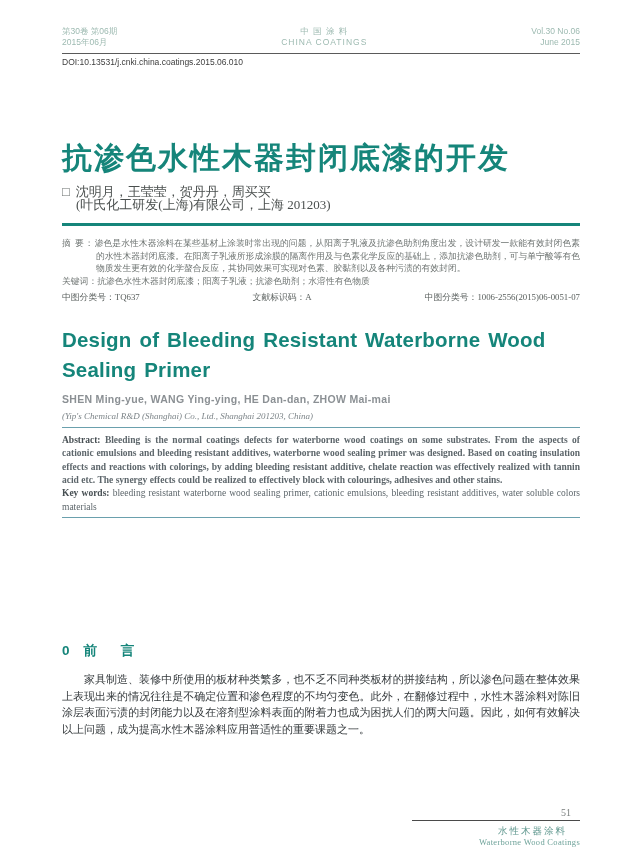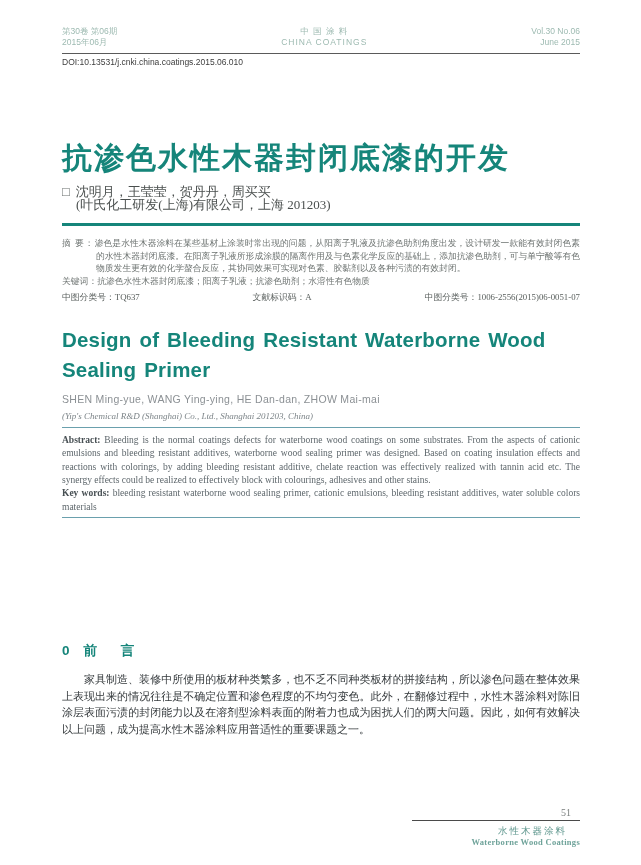--- a/index.html
+++ b/index.html
@@ -41,26 +41,26 @@
     font-size:8.8px;line-height:12px;color:#5a605e;
   }
   
   .title-en{
     margin:22px 0 0 0;font-size:20.5px;line-height:30px;font-weight:bold;
     color:#15857a;letter-spacing:0.2px;word-spacing:2px;
     font-family:"Liberation Sans","DejaVu Sans",sans-serif;
   }
   .authors-en{
     margin-top:7px;font-size:10.5px;line-height:14px;color:#8b9094;
-    font-family:"Liberation Sans","DejaVu Sans",sans-serif;letter-spacing:0.3px;
+    font-family:"Liberation Sans","DejaVu Sans",sans-serif;letter-spacing:0.3px;font-weight:bold;
   }
   .affil-en{margin-top:4px;font-size:9px;line-height:12px;color:#7c8488;font-style:italic;font-family:Liberation Serif, serif;}
   .rule{margin-top:5px;border-top:1px solid #6aa0ad;}
   .abs-en{
-    margin:6px 0 0 0;font-size:9.5px;line-height:13.4px;color:#5d666b;text-align:justify;
+    margin:6px 0 0 0;font-size:9.5px;line-height:13.4px;color:#5d666b;text-align:justify;font-weight:bold;
   }
   .abs-en b, .kw-en b{color:#474f53;}
   .kw-en{margin:0;font-size:9.5px;line-height:13.4px;color:#5d666b;text-align:justify;}
   .rule2{margin-top:3px;}
   
   .section-h{
     margin:124px 0 0 0;font-size:13.5px;line-height:18px;font-weight:bold;color:#15857a;
     font-family:"Liberation Sans","DejaVu Sans",sans-serif;letter-spacing:2px;
   }
   .section-h .sec-t{margin-left:12px;letter-spacing:10px;}
@@ -69,21 +69,21 @@
     flex:1;margin:0;font-size:11px;line-height:16.6px;color:#33383b;
     text-align:justify;text-indent:2em;
   }
   .col sup{font-size:7px;line-height:0;}
   
   .pfooter{position:absolute;right:61px;bottom:17px;width:168px;text-align:right;}
   .pagenum{font-size:10px;color:#7a7f7e;padding-right:9px;margin-bottom:2px;
     font-family:"Liberation Serif",serif;}
   .fline{border-top:1px solid #4a4a4a;margin-bottom:4px;}
   .fzh{font-size:9.5px;line-height:12px;color:#5d968d;padding-right:13px;letter-spacing:2px;}
-  .fen{font-size:8.5px;line-height:11px;color:#6fa39a;letter-spacing:0.3px;font-weight:bold;}
+  .fen{font-size:8.5px;line-height:11px;color:#6fa39a;letter-spacing:0.3px;}
 </style>
 </head>
 <body>
 
 <div class="page">
 
   <div class="jheader">
     <div class="hcol">
       <div>第30卷 第06期</div>
       <div>2015年06月</div>

